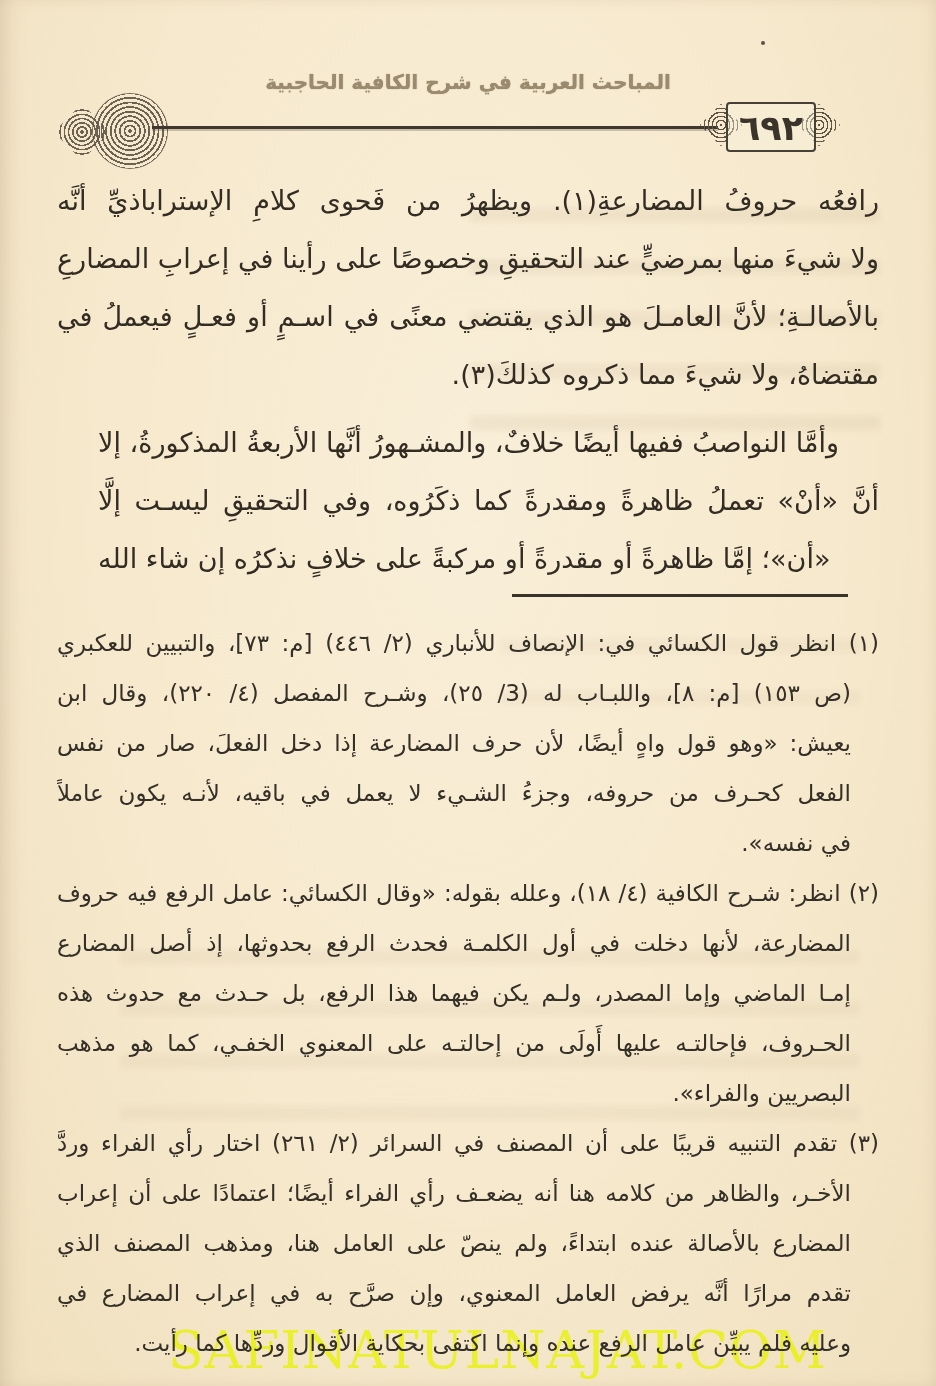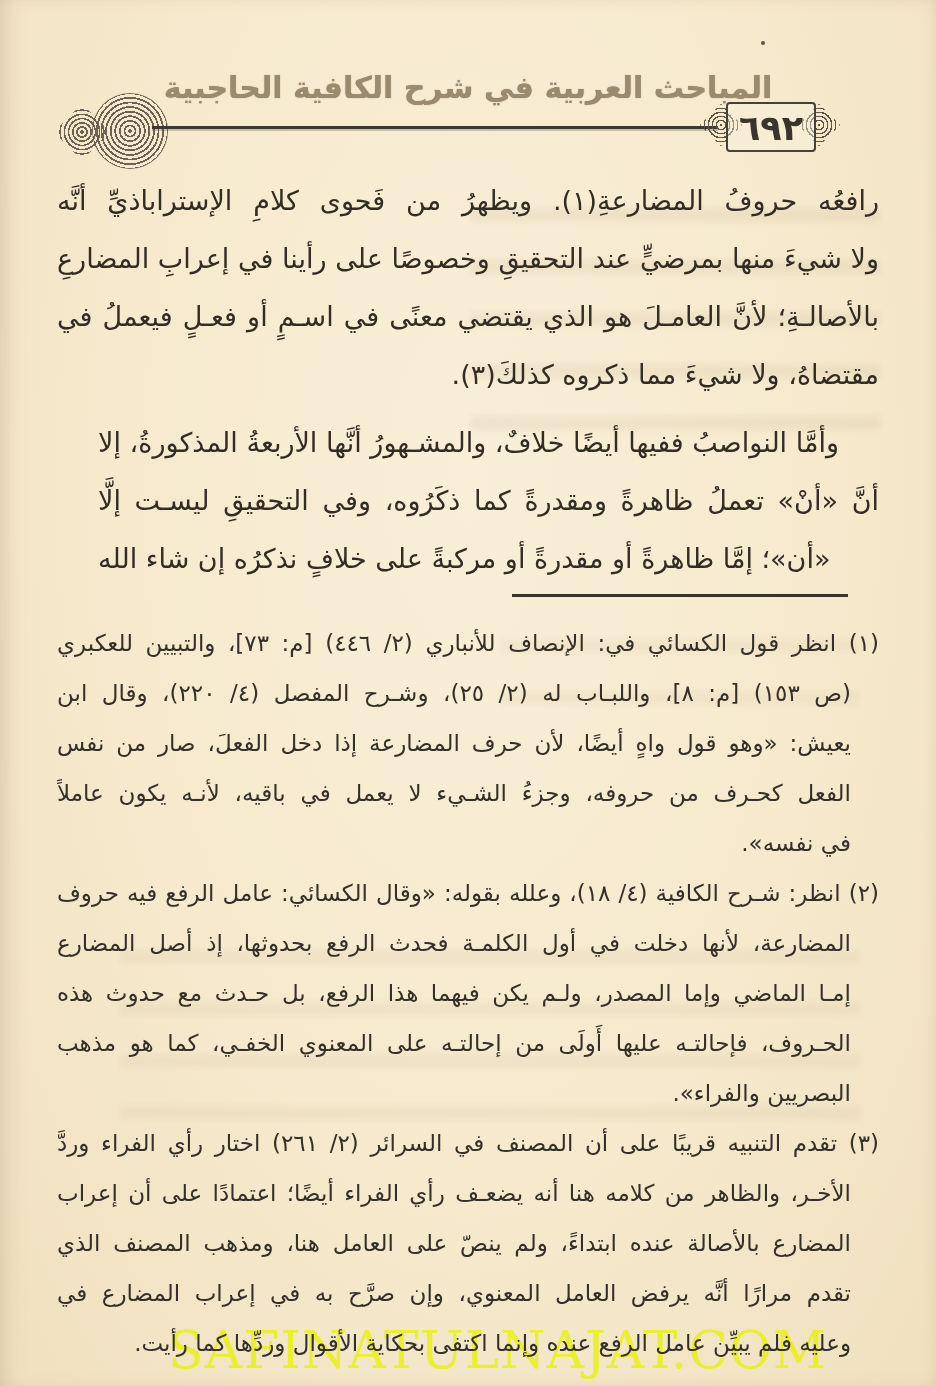--- a/index.html
+++ b/index.html
@@ -24,21 +24,21 @@
   .ghost.g1{left:470px;top:200px;width:410px;height:230px;}
   .ghost.g2{left:120px;top:930px;width:740px;height:190px;opacity:.8;}
   .ghost.g3{left:500px;top:615px;width:360px;height:90px;opacity:.7;}
 
   .speck{position:absolute;left:761px;top:41px;width:4px;height:4px;background:#3c372f;border-radius:50%;opacity:.85;}
 
   
   .book-title{
     position:absolute;top:70px;left:0;width:100%;
     text-align:center;direction:rtl;
-    font-size:30px;font-weight:bold;
+    font-size:20px;font-weight:bold;
     color:#9a8b6e;
     text-shadow:0 0 1px rgba(120,105,80,.8);
     letter-spacing:-1px;
   }
   .orn{position:absolute;pointer-events:none;}
   .orn-big{
     left:92px;top:93px;width:76px;height:76px;border-radius:50%;
     background:repeating-radial-gradient(circle at 50% 50%, #5d5446 0 1.8px, rgba(93,84,70,0) 1.8px 4.6px);
     opacity:.9;
   }
@@ -144,21 +144,21 @@
       <div class="bline">أنَّ «أنْ» تعملُ ظاهرةً ومقدرةً كما ذكَرُوه، وفي التحقيقِ ليسـت إلَّا واحدةً هي</div>
       <div class="bline lline">«أن»؛ إمَّا ظاهرةً أو مقدرةً أو مركبةً على خلافٍ نذكرُه إن شاء الله تعالى.</div>
     </div>
   </div>
 
   <div class="fn-separator"></div>
 
   <div class="footnotes">
     <div>
       <div class="fline">(١) انظر قول الكسائي في: الإنصاف للأنباري (٢/ ٤٤٦) [م: ٧٣]، والتبيين للعكبري</div>
-      <div class="fline fcont">(ص ١٥٣) [م: ٨]، واللبـاب له (٢/ ٢٥)، وشـرح المفصل (٤/ ٢٢٠)، وقال ابن</div>
+      <div class="fline fcont">(ص ١٥٣) [م: ٨]، واللبـاب له (3/ ٢٥)، وشـرح المفصل (٤/ ٢٢٠)، وقال ابن</div>
       <div class="fline fcont">يعيش: «وهو قول واهٍ أيضًا، لأن حرف المضارعة إذا دخل الفعلَ، صار من نفس</div>
       <div class="fline fcont">الفعل كحـرف من حروفه، وجزءُ الشـيء لا يعمل في باقيه، لأنـه يكون عاملاً</div>
       <div class="fline fcont lline">في نفسه».</div>
     </div>
     <div>
       <div class="fline">(٢) انظر: شـرح الكافية (٤/ ١٨)، وعلله بقوله: «وقال الكسائي: عامل الرفع فيه حروف</div>
       <div class="fline fcont">المضارعة، لأنها دخلت في أول الكلمـة فحدث الرفع بحدوثها، إذ أصل المضارع</div>
       <div class="fline fcont">إمـا الماضي وإما المصدر، ولـم يكن فيهما هذا الرفع، بل حـدث مع حدوث هذه</div>
       <div class="fline fcont">الحـروف، فإحالتـه عليها أَولَى من إحالتـه على المعنوي الخفـي، كما هو مذهب</div>
       <div class="fline fcont lline">البصريين والفراء».</div>

